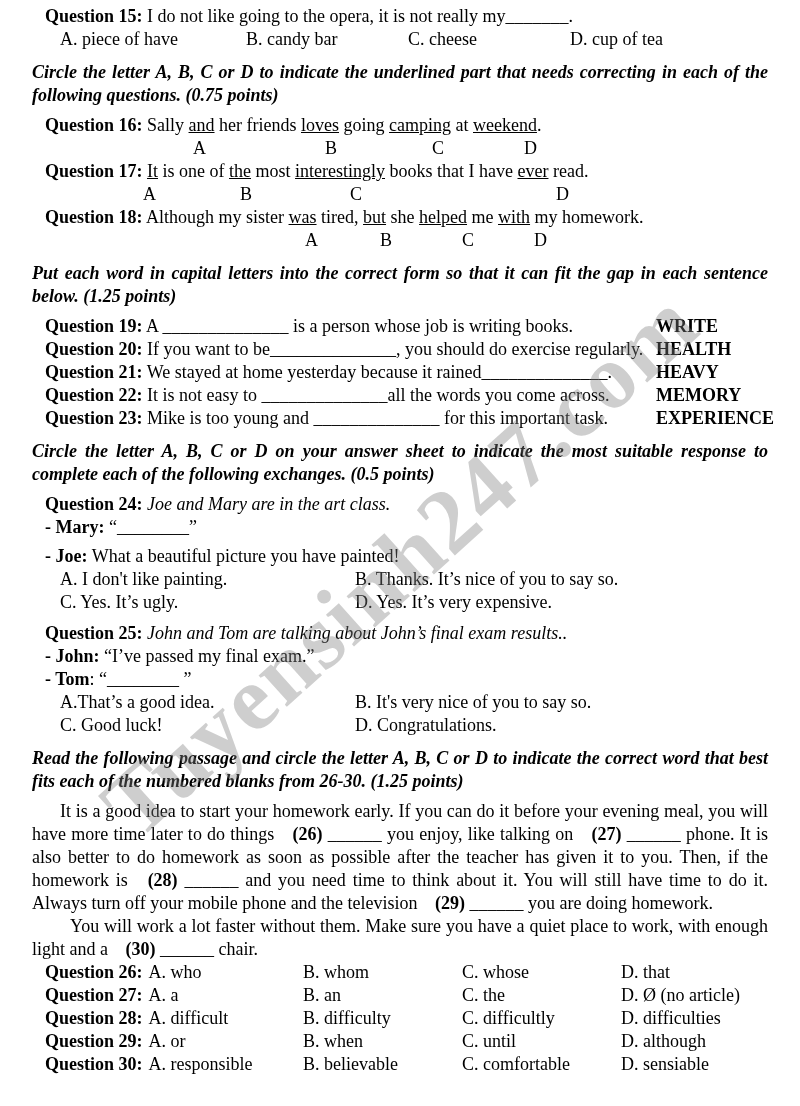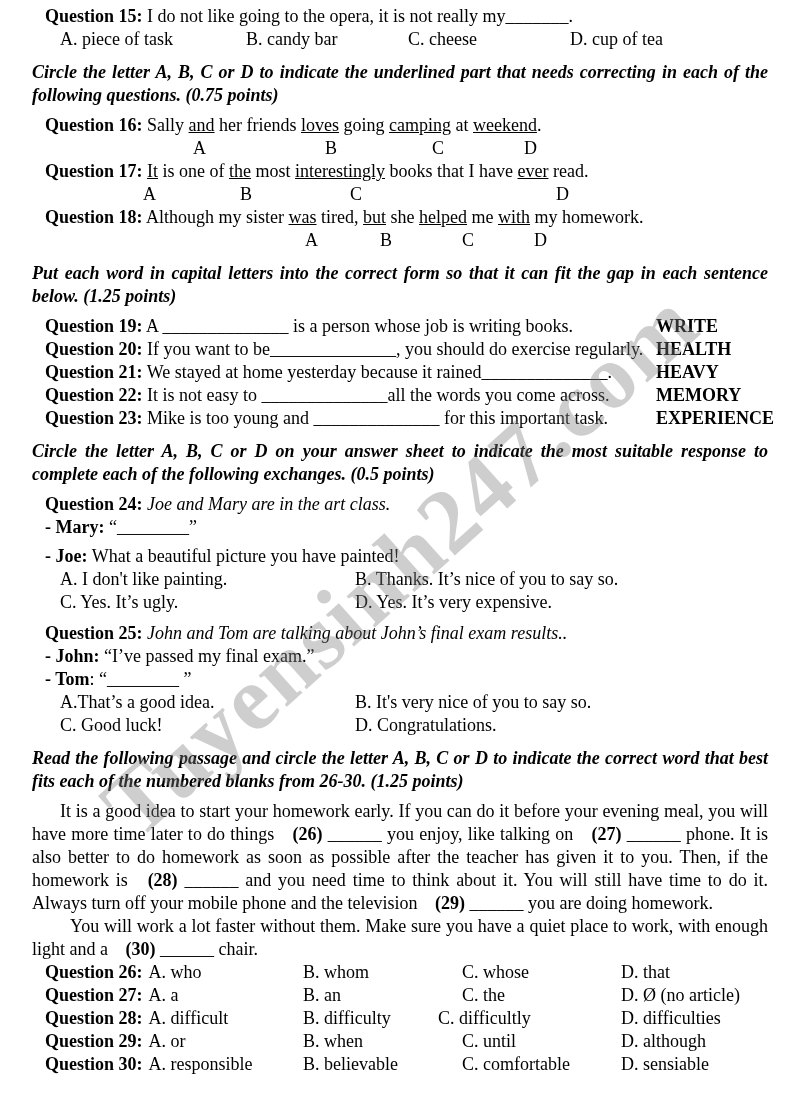--- a/index.html
+++ b/index.html
@@ -41,21 +41,21 @@
 </head>
 <body>
 
 <div class="page">
 
   <div class="watermark">Tuyensinh247.com</div>
 
 
   <div class="line"><span class="b">Question 15:</span><span> I do not like going to the opera, it is not really my_______.</span></div>
   <div class="opt-row">
-    <span class="opt" style="left:28px">A. piece of task</span>
+    <span class="opt" style="left:28px">A. piece of have</span>
     <span class="opt" style="left:214px">B. candy bar</span>
     <span class="opt" style="left:376px">C. cheese</span>
     <span class="opt" style="left:538px">D. cup of tea</span>
   </div>
 
   <div class="section">Circle the letter A, B, C or D to indicate the underlined part that needs correcting in each of the following questions. (0.75 points)</div>
 
   <div class="line"><span class="b">Question 16:</span><span> Sally </span><span class="u">and</span><span> her friends </span><span class="u">loves</span><span> going </span><span class="u">camping</span><span> at </span><span class="u">weekend</span><span>.</span></div>
   <div class="letters">
     <span style="left:161px">A</span>
@@ -148,21 +148,21 @@
     </span>
     <span class="cell" style="left:271px">B. an</span>
     <span class="cell" style="left:430px">C. the</span>
     <span class="cell" style="left:589px">D. Ø (no article)</span>
   </div>
   <div class="mc-row">
     <span class="cell qa" style="left:0">
       <span class="b">Question 28:</span><span class="atext">A. difficult</span>
     </span>
     <span class="cell" style="left:271px">B. difficulty</span>
-    <span class="cell" style="left:406px">C. difficultly</span>
+    <span class="cell" style="left:430px">C. difficultly</span>
     <span class="cell" style="left:589px">D. difficulties</span>
   </div>
   <div class="mc-row">
     <span class="cell qa" style="left:0">
       <span class="b">Question 29:</span><span class="atext">A. or</span>
     </span>
     <span class="cell" style="left:271px">B. when</span>
     <span class="cell" style="left:430px">C. until</span>
     <span class="cell" style="left:589px">D. although</span>
   </div>

